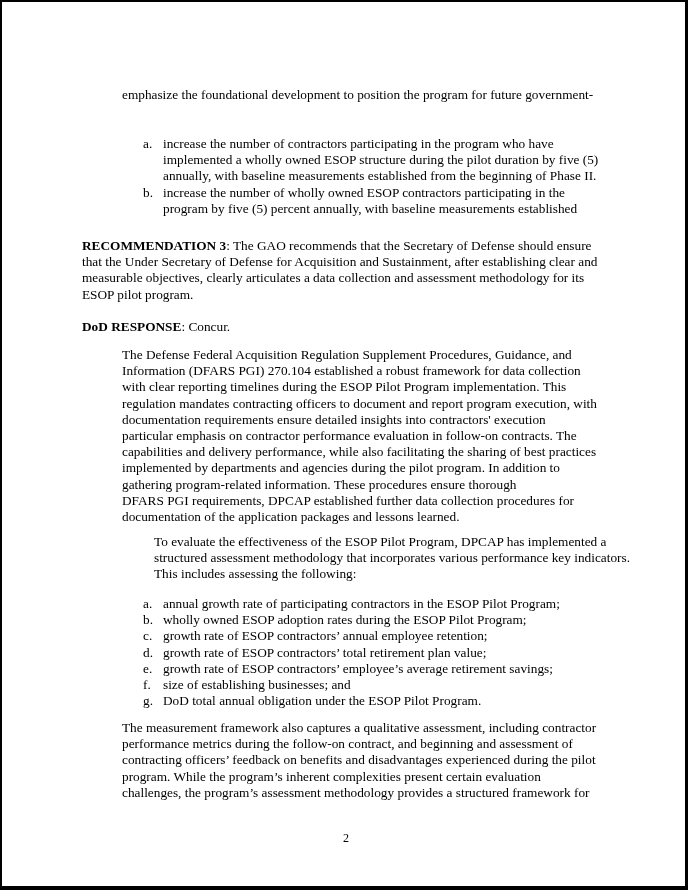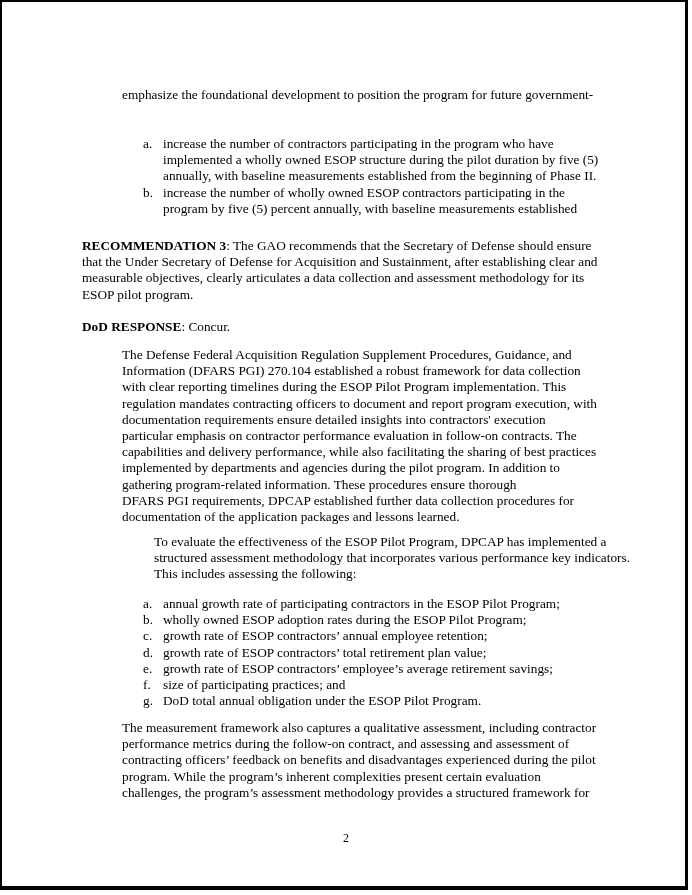--- a/index.html
+++ b/index.html
@@ -143,31 +143,31 @@
     <li>
       <span class="marker">d.</span>
       <span class="line">growth rate of ESOP contractors’ total retirement plan value;</span>
     </li>
     <li>
       <span class="marker">e.</span>
       <span class="line">growth rate of ESOP contractors’ employee’s average retirement savings;</span>
     </li>
     <li>
       <span class="marker">f.</span>
-      <span class="line">size of participating practices; and</span>
+      <span class="line">size of establishing businesses; and</span>
     </li>
     <li>
       <span class="marker">g.</span>
       <span class="line">DoD total annual obligation under the ESOP Pilot Program.</span>
     </li>
   </ul>
 
   <div class="para" style="left:120px; top:718px;">
     <span class="line">The measurement framework also captures a qualitative assessment, including contractor</span>
-    <span class="line">performance metrics during the follow-on contract, and assessing and assessment of</span>
+    <span class="line">performance metrics during the follow-on contract, and beginning and assessment of</span>
     <span class="line">contracting officers’ feedback on benefits and disadvantages experienced during the pilot</span>
     <span class="line">program.  While the program’s inherent complexities present certain evaluation</span>
     <span class="line">challenges, the program’s assessment methodology provides a structured framework for</span>
   </div>
 
   <div class="page-number" style="top:829px;">2</div>
 
 </div>
 
 </body></html>

